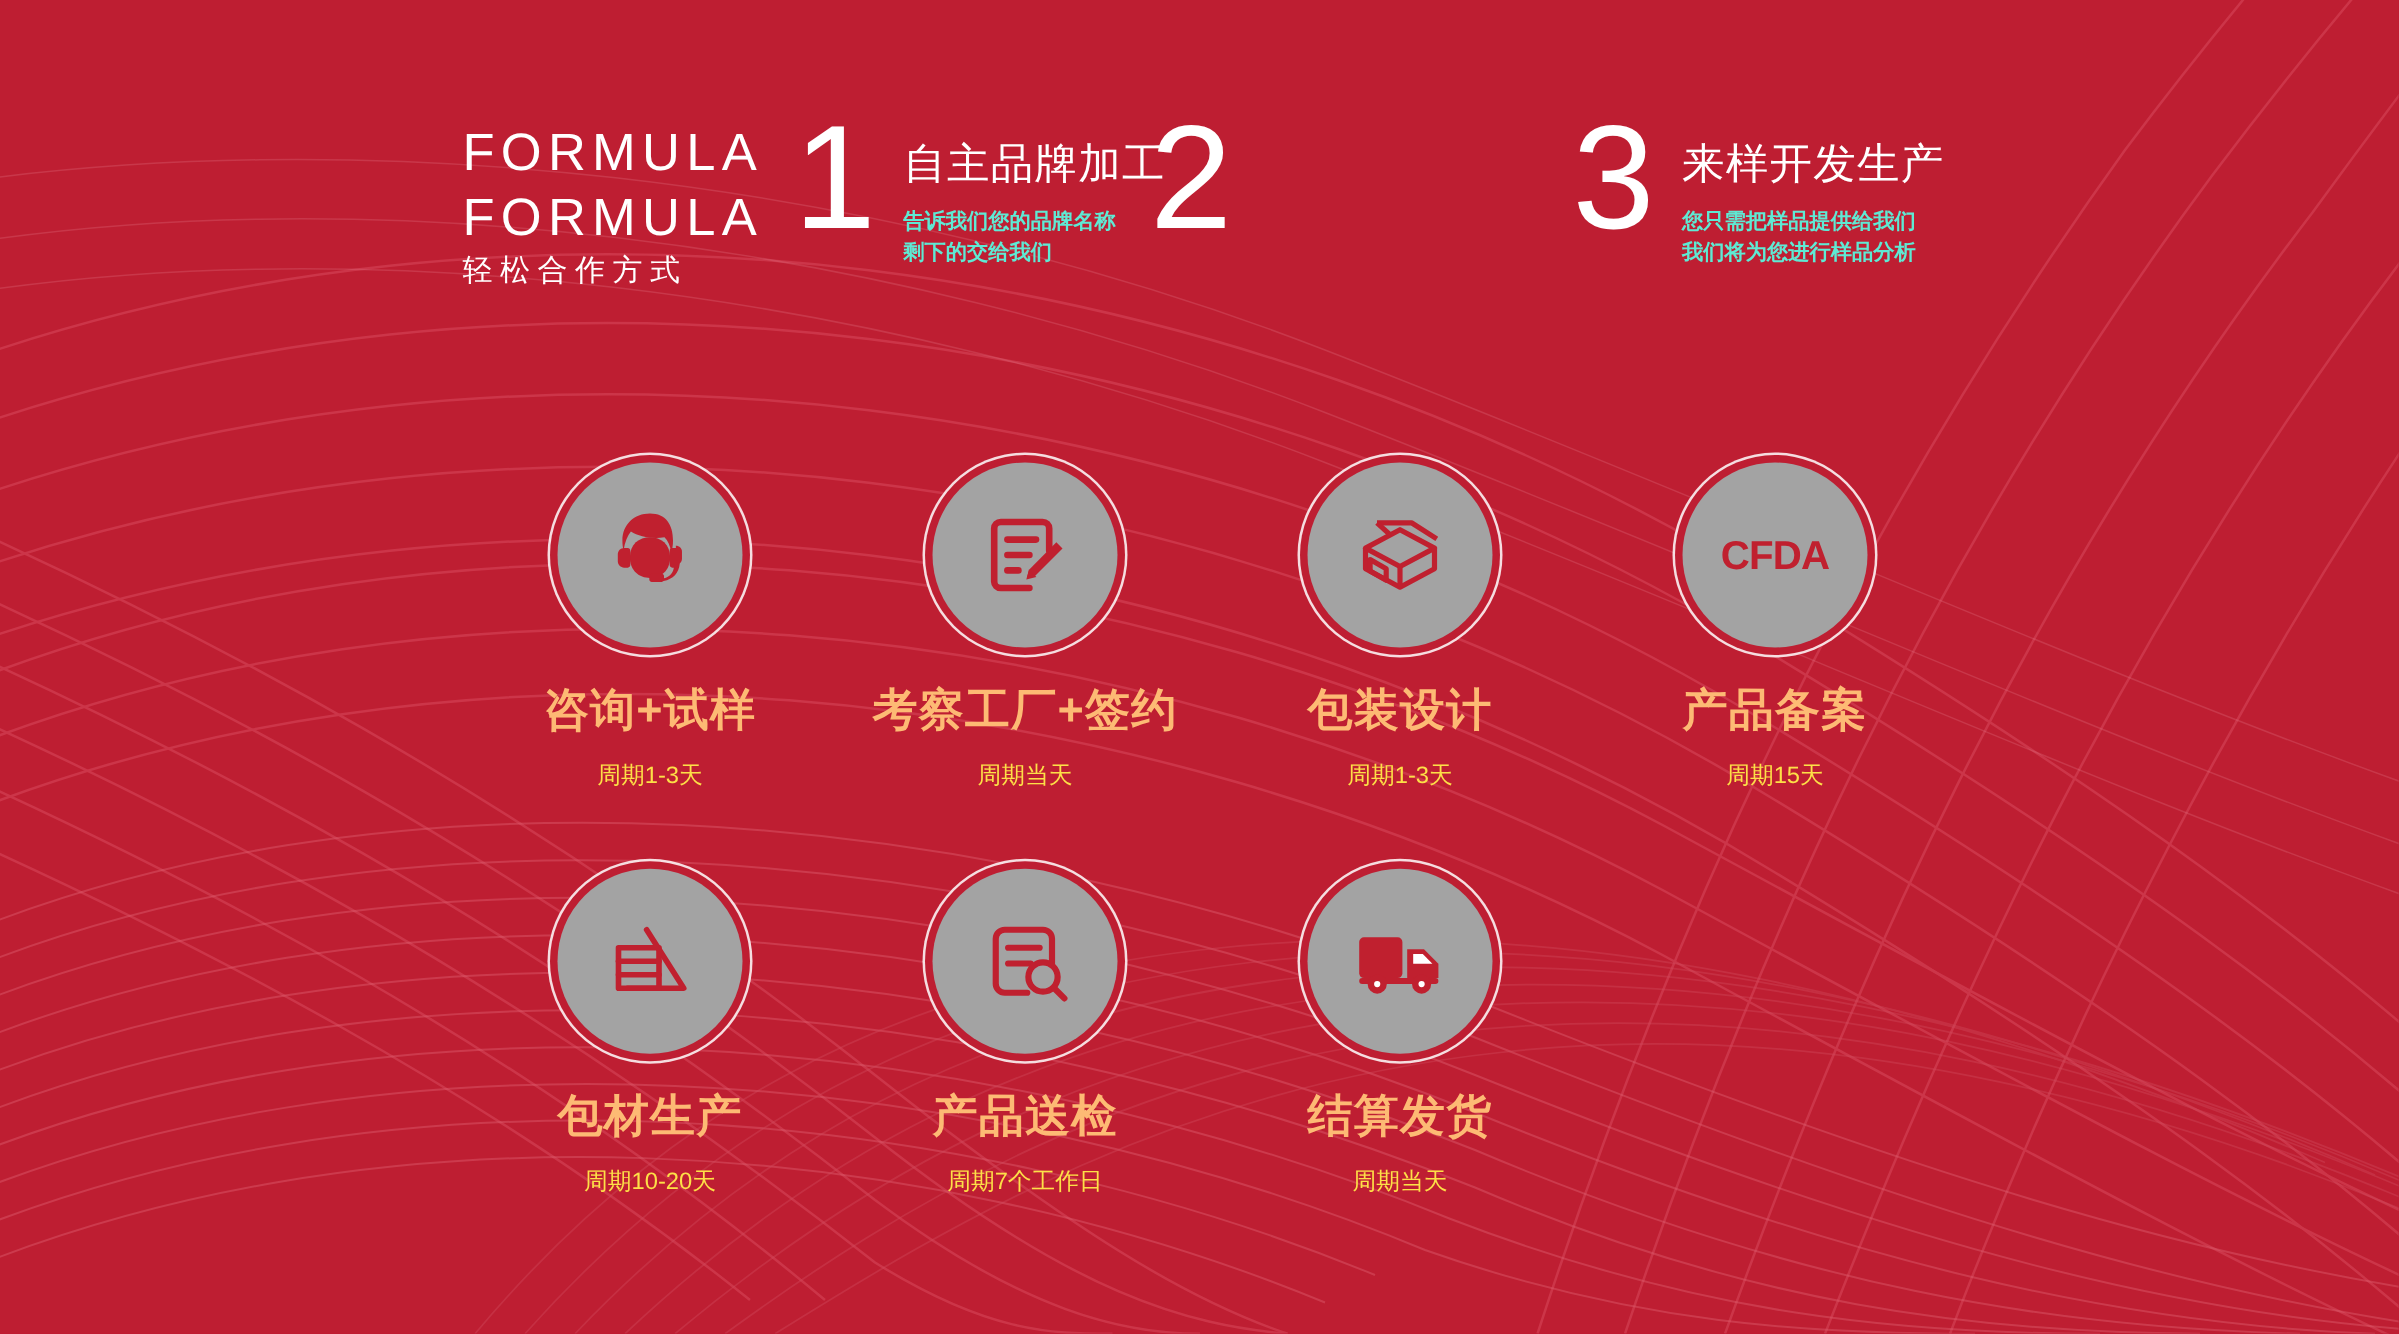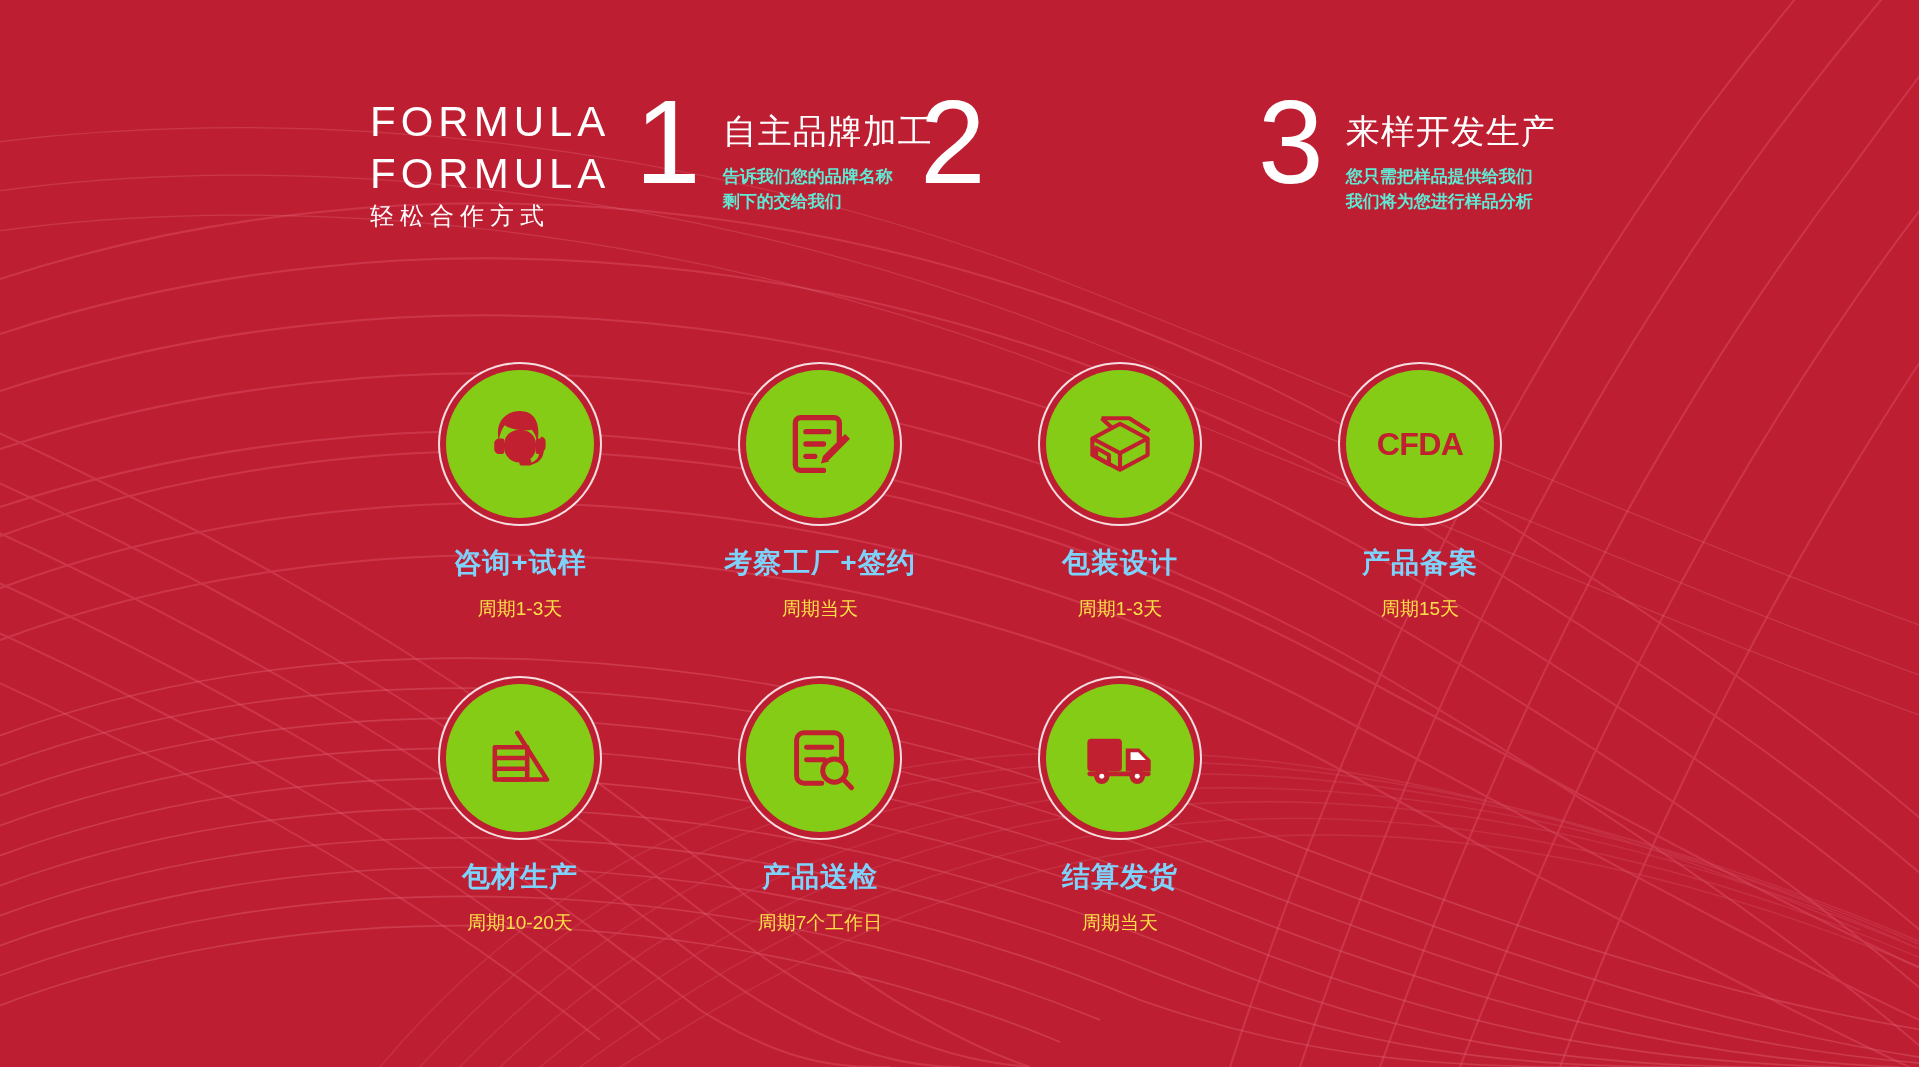--- a/index.html
+++ b/index.html
@@ -49,26 +49,26 @@
 
   
   .grid{position:absolute;left:0;top:370px;width:1919px;}
   .grid-row{display:flex;justify-content:flex-start;}
   .cell{width:300px;display:flex;flex-direction:column;align-items:center;}
   #row-1{margin-left:370px;}
   #row-2{margin-left:370px;margin-top:62px;text-align:center;}
 
   .badge{
     position:relative;width:148px;height:148px;border-radius:50%;
-    background:#84cc16;display:flex;align-items:center;justify-content:center;
+    background:#a3a3a3;display:flex;align-items:center;justify-content:center;
     box-shadow:0 0 0 6px #be1e32, 0 0 0 8px rgba(255,255,255,.85);
   }
   .badge svg{display:block;}
   .cell-title{
-    margin-top:26px;font-size:28px;font-weight:700;color:#7dd3fc;letter-spacing:1px;
+    margin-top:26px;font-size:36px;font-weight:700;color:#fdba74;letter-spacing:1px;
     white-space:nowrap;
   }
   .cell-sub{
     margin-top:14px;font-size:19px;color:#fde047;font-weight:400;white-space:nowrap;
   }
 </style>
 </head>
 <body>
 
 <div id="stage">

